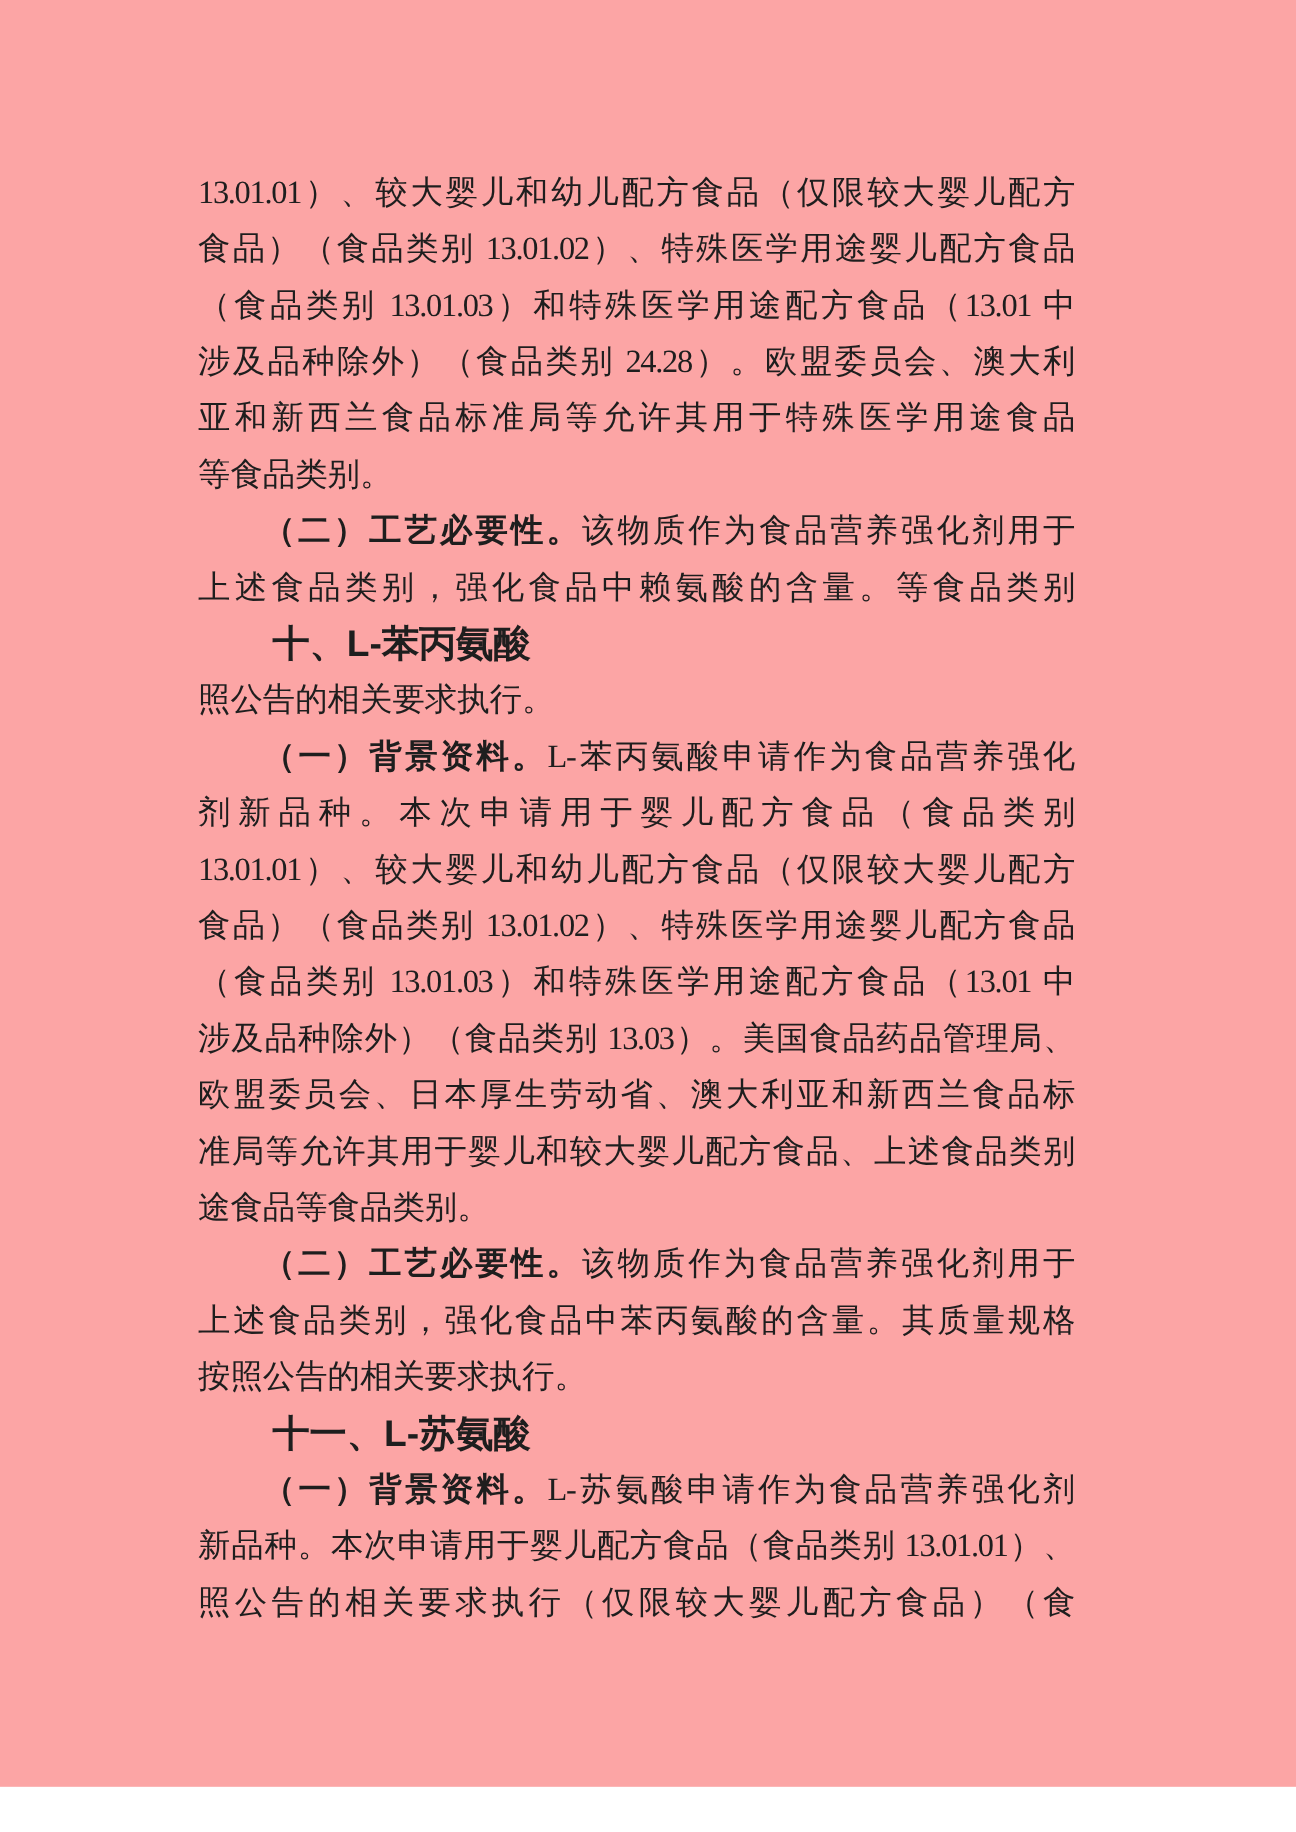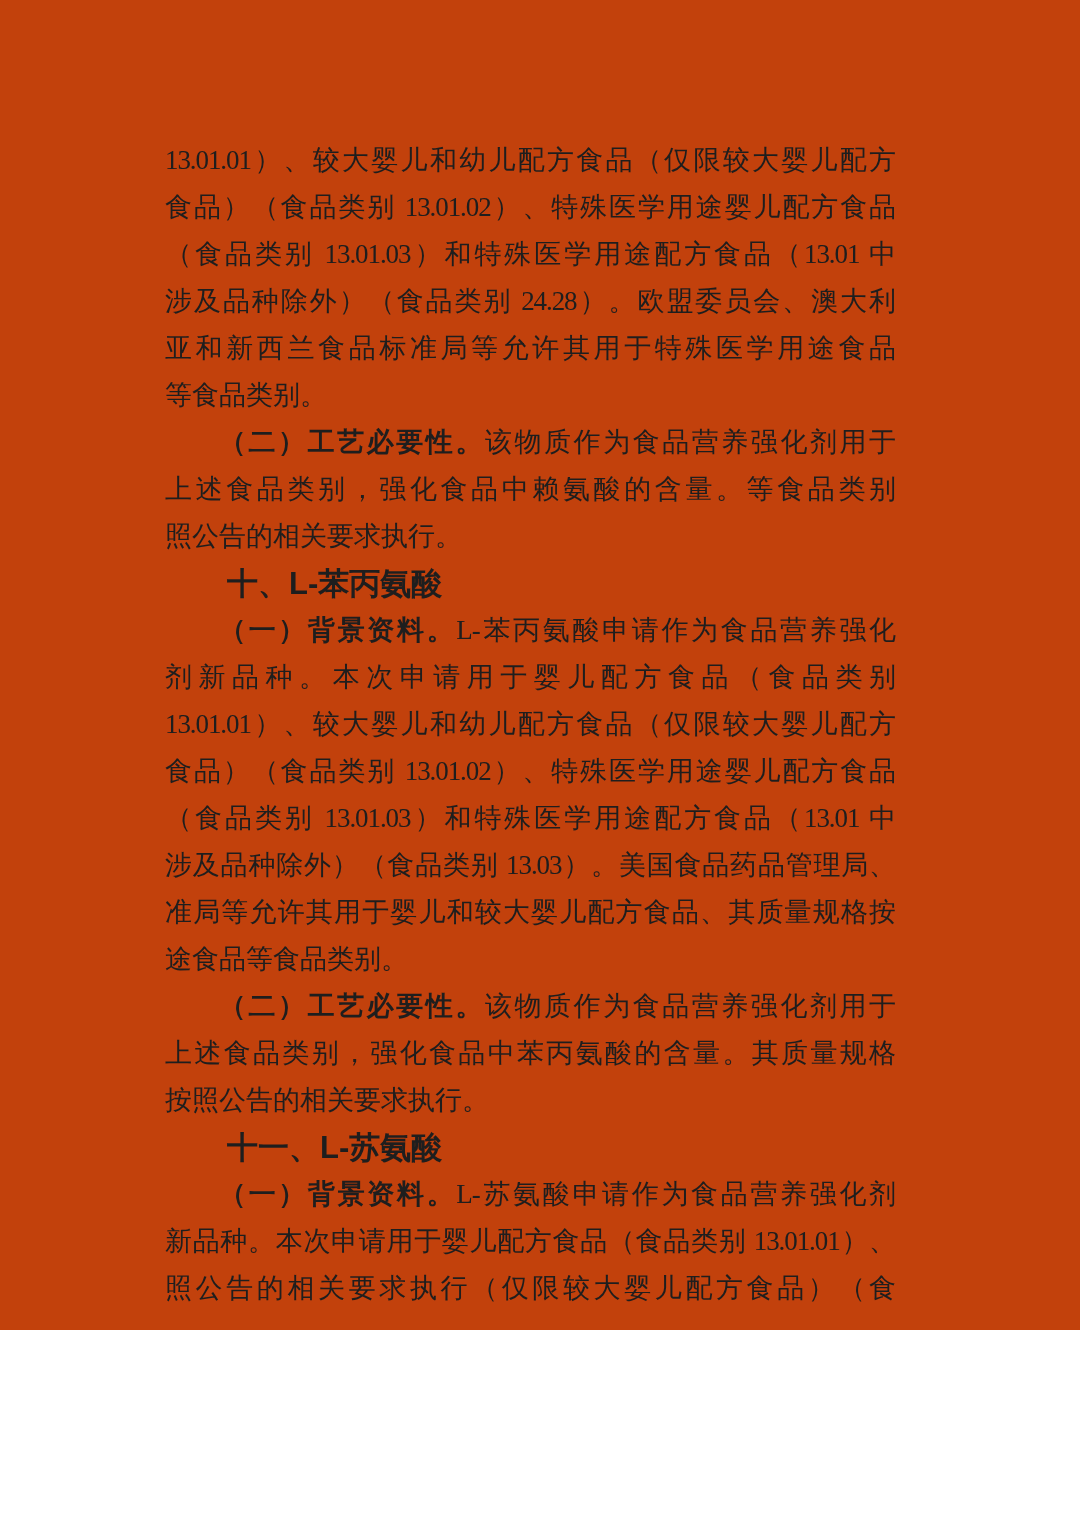--- a/index.html
+++ b/index.html
@@ -6,22 +6,22 @@
     margin: 0;
     padding: 0;
     width: 1080px;
     height: 1527px;
     background: #ffffff;
     overflow: hidden;
   }
   .page {
     position: relative;
     width: 1080px;
-    height: 1330px;
-    background: #c2410c;
+    height: 1489px;
+    background: #fca5a5;
     font-family: "Liberation Serif", "DejaVu Serif", serif;
     color: #1e1e1e;
   }
   .text-block {
     position: absolute;
     left: 165px;
     top: 137px;
     width: 730px;
   }
   .line {
@@ -72,31 +72,32 @@
 
     <div class="line justify"><span>13.01.01）、较大婴儿和幼儿配方食品（仅限较大婴儿配方</span></div>
     <div class="line justify"><span>食品）（食品类别 13.01.02）、特殊医学用途婴儿配方食品</span></div>
     <div class="line justify"><span>（食品类别 13.01.03）和特殊医学用途配方食品（13.01 中</span></div>
     <div class="line justify"><span>涉及品种除外）（食品类别 24.28）。欧盟委员会、澳大利</span></div>
     <div class="line justify"><span>亚和新西兰食品标准局等允许其用于特殊医学用途食品</span></div>
     <div class="line"><span>等食品类别。</span></div>
 
     <div class="line justify indent"><span class="lead">（二）工艺必要性。</span><span>该物质作为食品营养强化剂用于</span></div>
     <div class="line justify"><span>上述食品类别，强化食品中赖氨酸的含量。等食品类别</span></div>
+    <div class="line heading"><span>十、L-苯丙氨酸</span></div>
+
     <div class="line"><span>照公告的相关要求执行。</span></div>
-
-    <div class="line heading"><span>十、L-苯丙氨酸</span></div>
 
     <div class="line justify indent"><span class="lead">（一）背景资料。</span><span>L-苯丙氨酸申请作为食品营养强化</span></div>
     <div class="line justify"><span>剂新品种。本次申请用于婴儿配方食品（食品类别</span></div>
     <div class="line justify"><span>13.01.01）、较大婴儿和幼儿配方食品（仅限较大婴儿配方</span></div>
     <div class="line justify"><span>食品）（食品类别 13.01.02）、特殊医学用途婴儿配方食品</span></div>
     <div class="line justify"><span>（食品类别 13.01.03）和特殊医学用途配方食品（13.01 中</span></div>
     <div class="line justify"><span>涉及品种除外）（食品类别 13.03）。美国食品药品管理局、</span></div>
-    <div class="line justify"><span>准局等允许其用于婴儿和较大婴儿配方食品、其质量规格按</span></div>
+    <div class="line justify"><span>欧盟委员会、日本厚生劳动省、澳大利亚和新西兰食品标</span></div>
+    <div class="line justify"><span>准局等允许其用于婴儿和较大婴儿配方食品、上述食品类别</span></div>
     <div class="line"><span>途食品等食品类别。</span></div>
 
     <div class="line justify indent"><span class="lead">（二）工艺必要性。</span><span>该物质作为食品营养强化剂用于</span></div>
     <div class="line justify"><span>上述食品类别，强化食品中苯丙氨酸的含量。其质量规格</span></div>
     <div class="line"><span>按照公告的相关要求执行。</span></div>
 
     <div class="line heading"><span>十一、L-苏氨酸</span></div>
 
     <div class="line justify indent"><span class="lead">（一）背景资料。</span><span>L-苏氨酸申请作为食品营养强化剂</span></div>
     <div class="line justify"><span>新品种。本次申请用于婴儿配方食品（食品类别 13.01.01）、</span></div>

